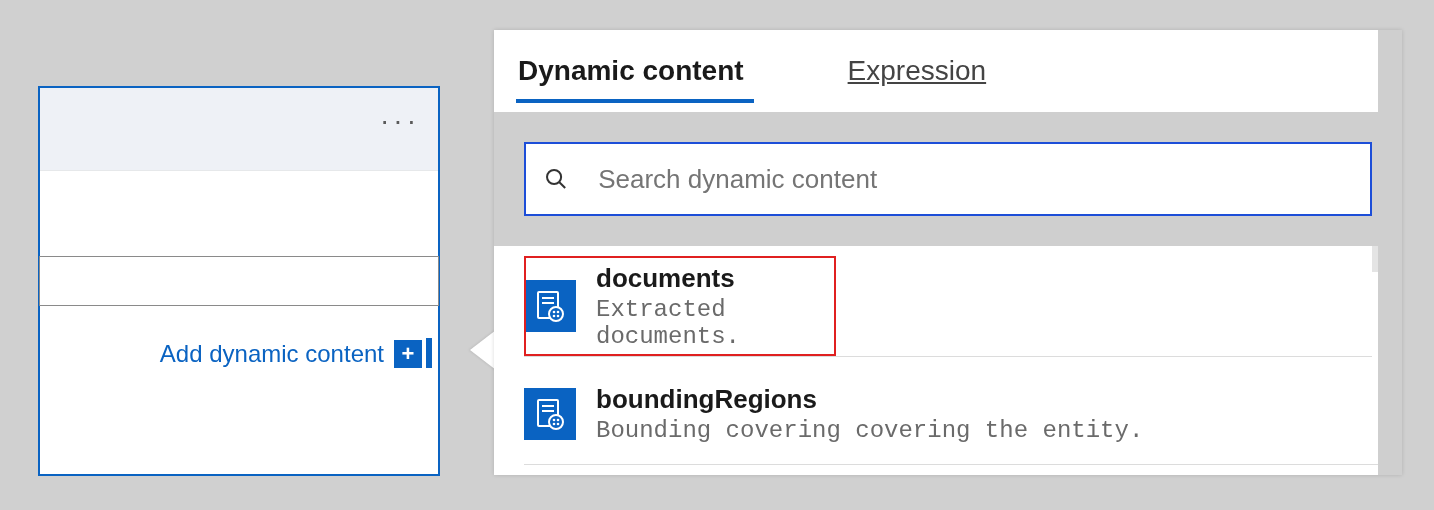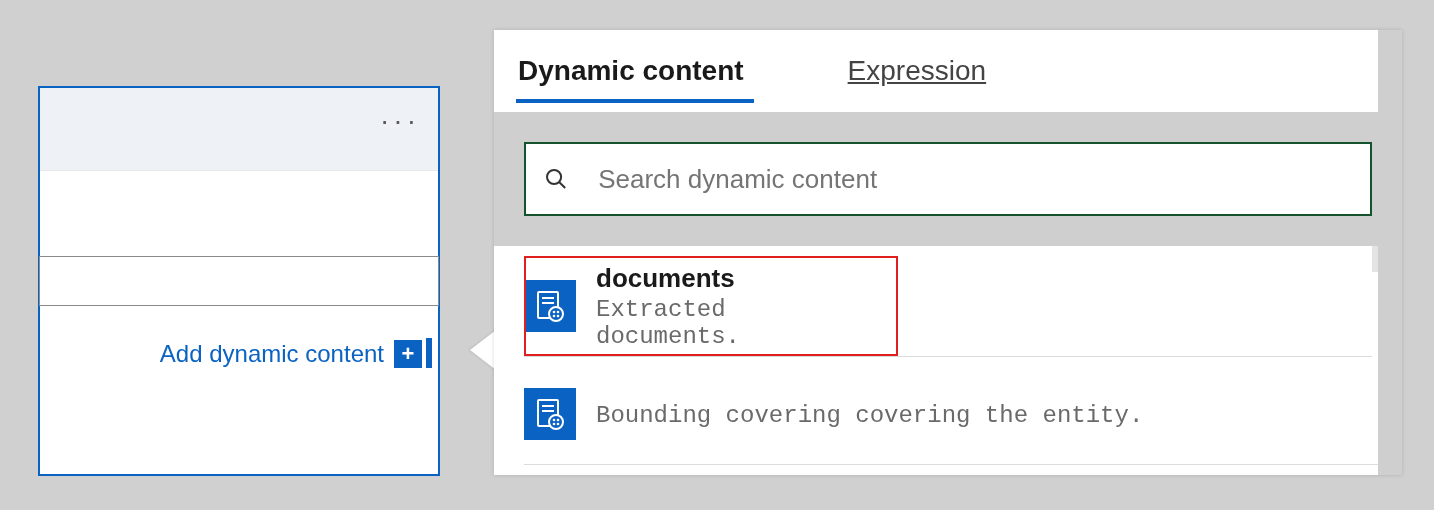--- a/index.html
+++ b/index.html
@@ -134,21 +134,21 @@
   .tab + .tab {
     margin-left: 40px;
     text-decoration: underline;
   }
   .search-row {
     background: #cfcfcf;
     padding: 30px 30px 30px 30px;
   }
   .search-box {
     background: #ffffff;
-    border: 2px solid #14532d;
+    border: 2px solid #1d4ed8;
     height: 70px;
     display: flex;
     align-items: center;
     padding: 0 18px;
   }
   .search-icon {
     width: 26px;
     height: 26px;
     margin-right: 28px;
   }
@@ -173,21 +173,21 @@
     align-items: center;
     height: 100px;
     border-bottom: 1px solid #dcdcdc;
     cursor: pointer;
     position: relative;
     padding-right: 40px;
   }
   .result-item.highlighted {
     outline: 2px solid #e02020;
     outline-offset: -2px;
-    width: 374px;
+    width: 312px;
     box-sizing: border-box;
     border-bottom: none;
   }
   .doc-icon {
     width: 52px;
     height: 52px;
     background: #0a63c2;
     display: flex;
     align-items: center;
     justify-content: center;
@@ -320,20 +320,21 @@
             <line x1="7" y1="8" x2="19" y2="8" stroke="#fff" stroke-width="2"></line>
             <line x1="7" y1="13" x2="19" y2="13" stroke="#fff" stroke-width="2"></line>
             <circle cx="21" cy="24" r="7" fill="#0a63c2" stroke="#fff" stroke-width="2"></circle>
             <circle cx="19" cy="22" r="1.3" fill="#fff"></circle>
             <circle cx="23" cy="22" r="1.3" fill="#fff"></circle>
             <circle cx="19" cy="26" r="1.3" fill="#fff"></circle>
             <circle cx="23" cy="26" r="1.3" fill="#fff"></circle>
           </svg>
         </div>
         <div class="result-text">
+          <span class="result-title">boundingRegions</span>
           <span class="result-desc">Bounding covering covering the entity.</span>
         </div>
       </div>
     </div>
   </div>
 
   <div class="right-scroll-strip"></div>
 
 </div>
 

